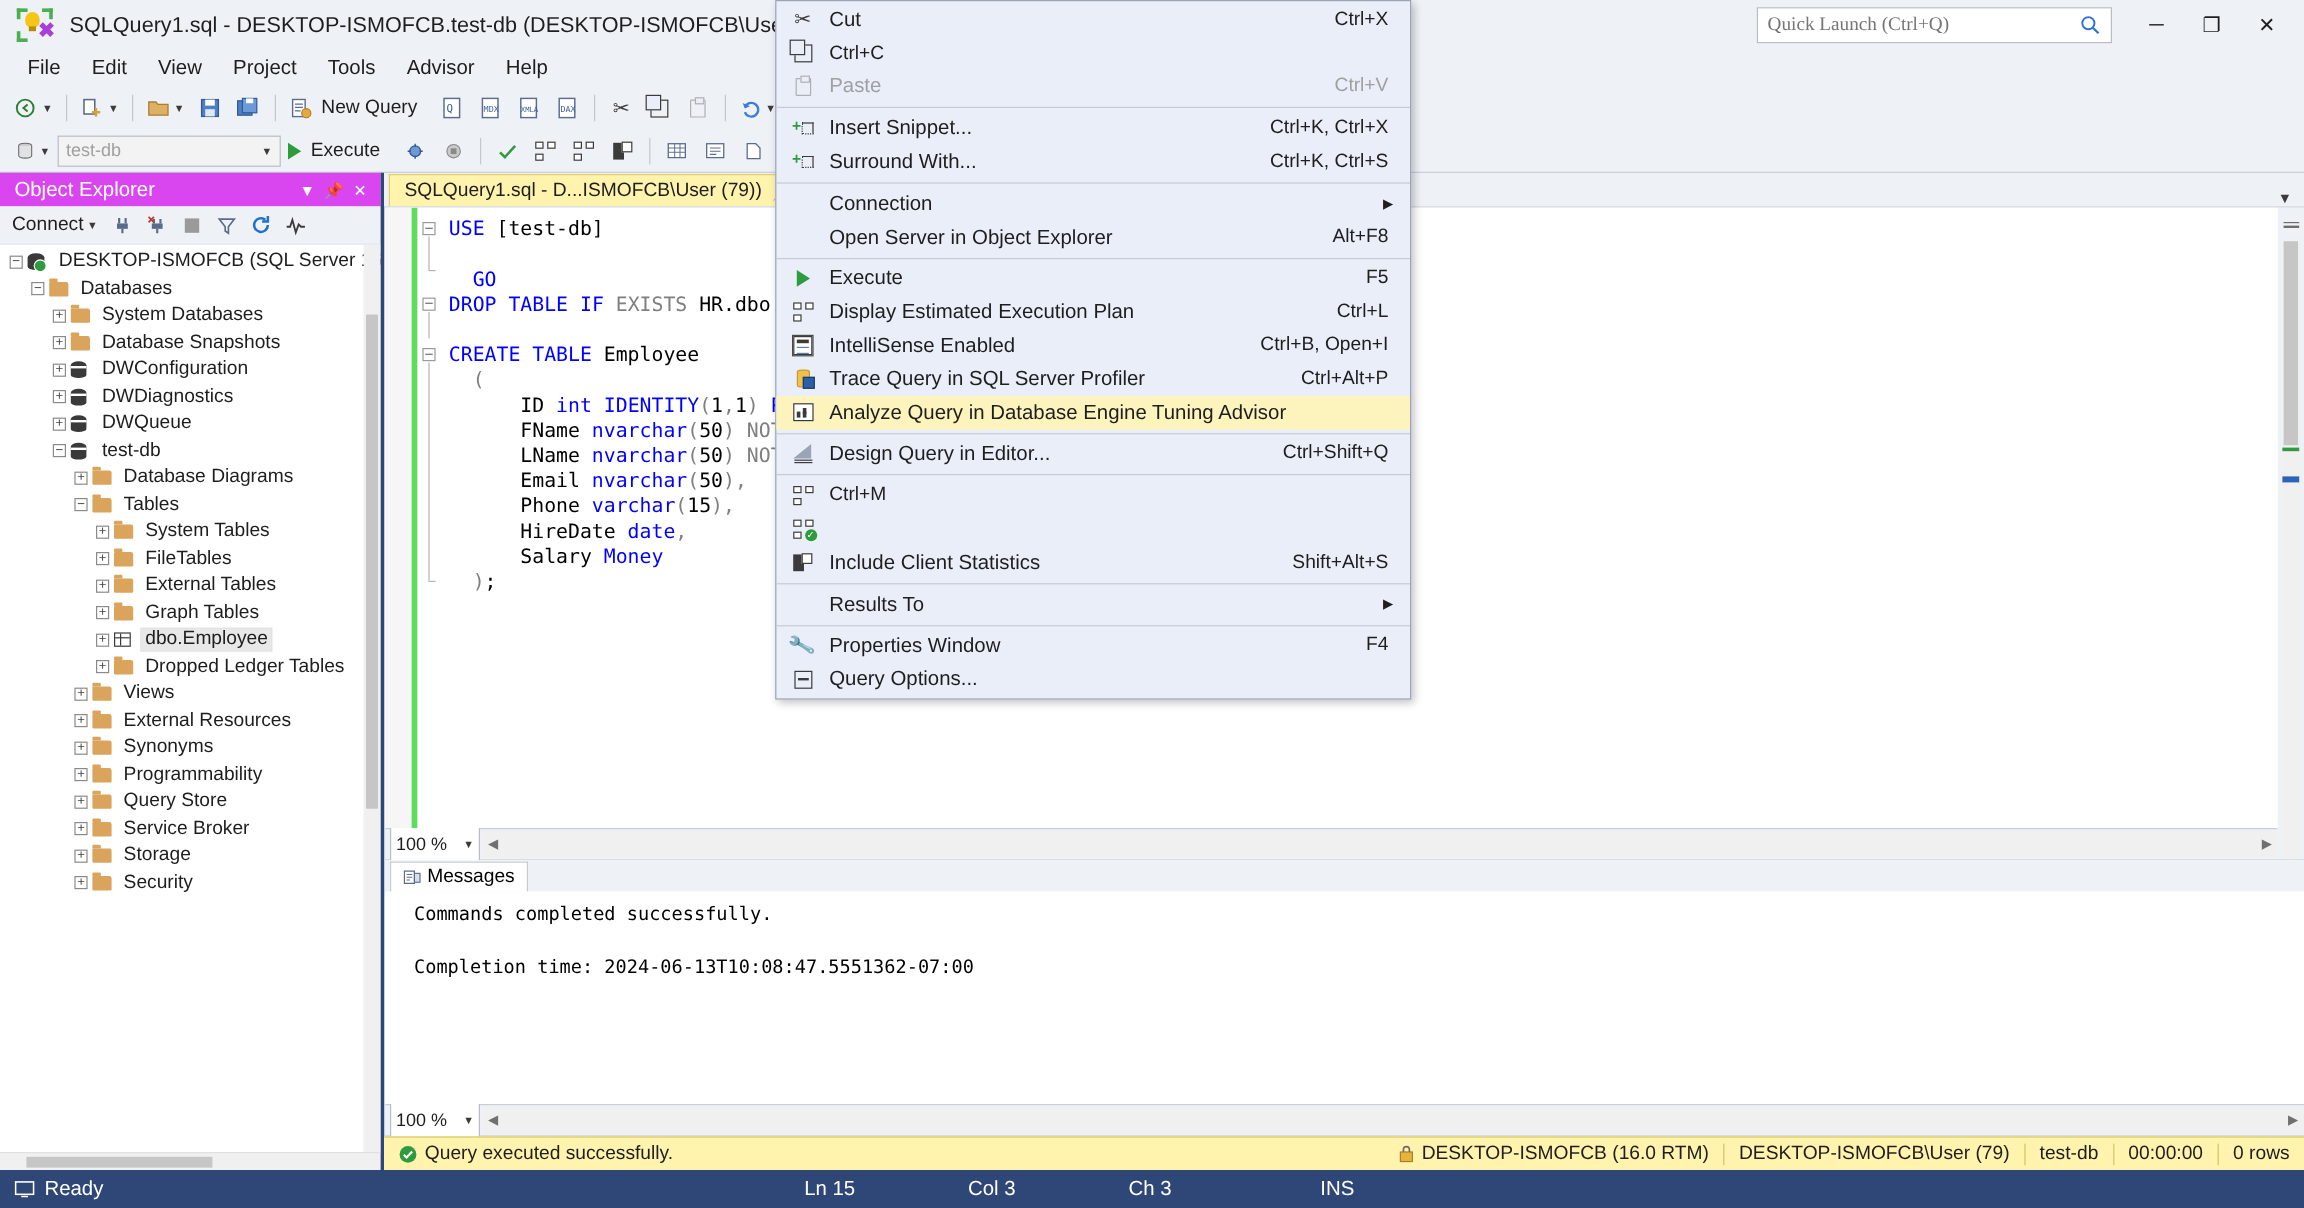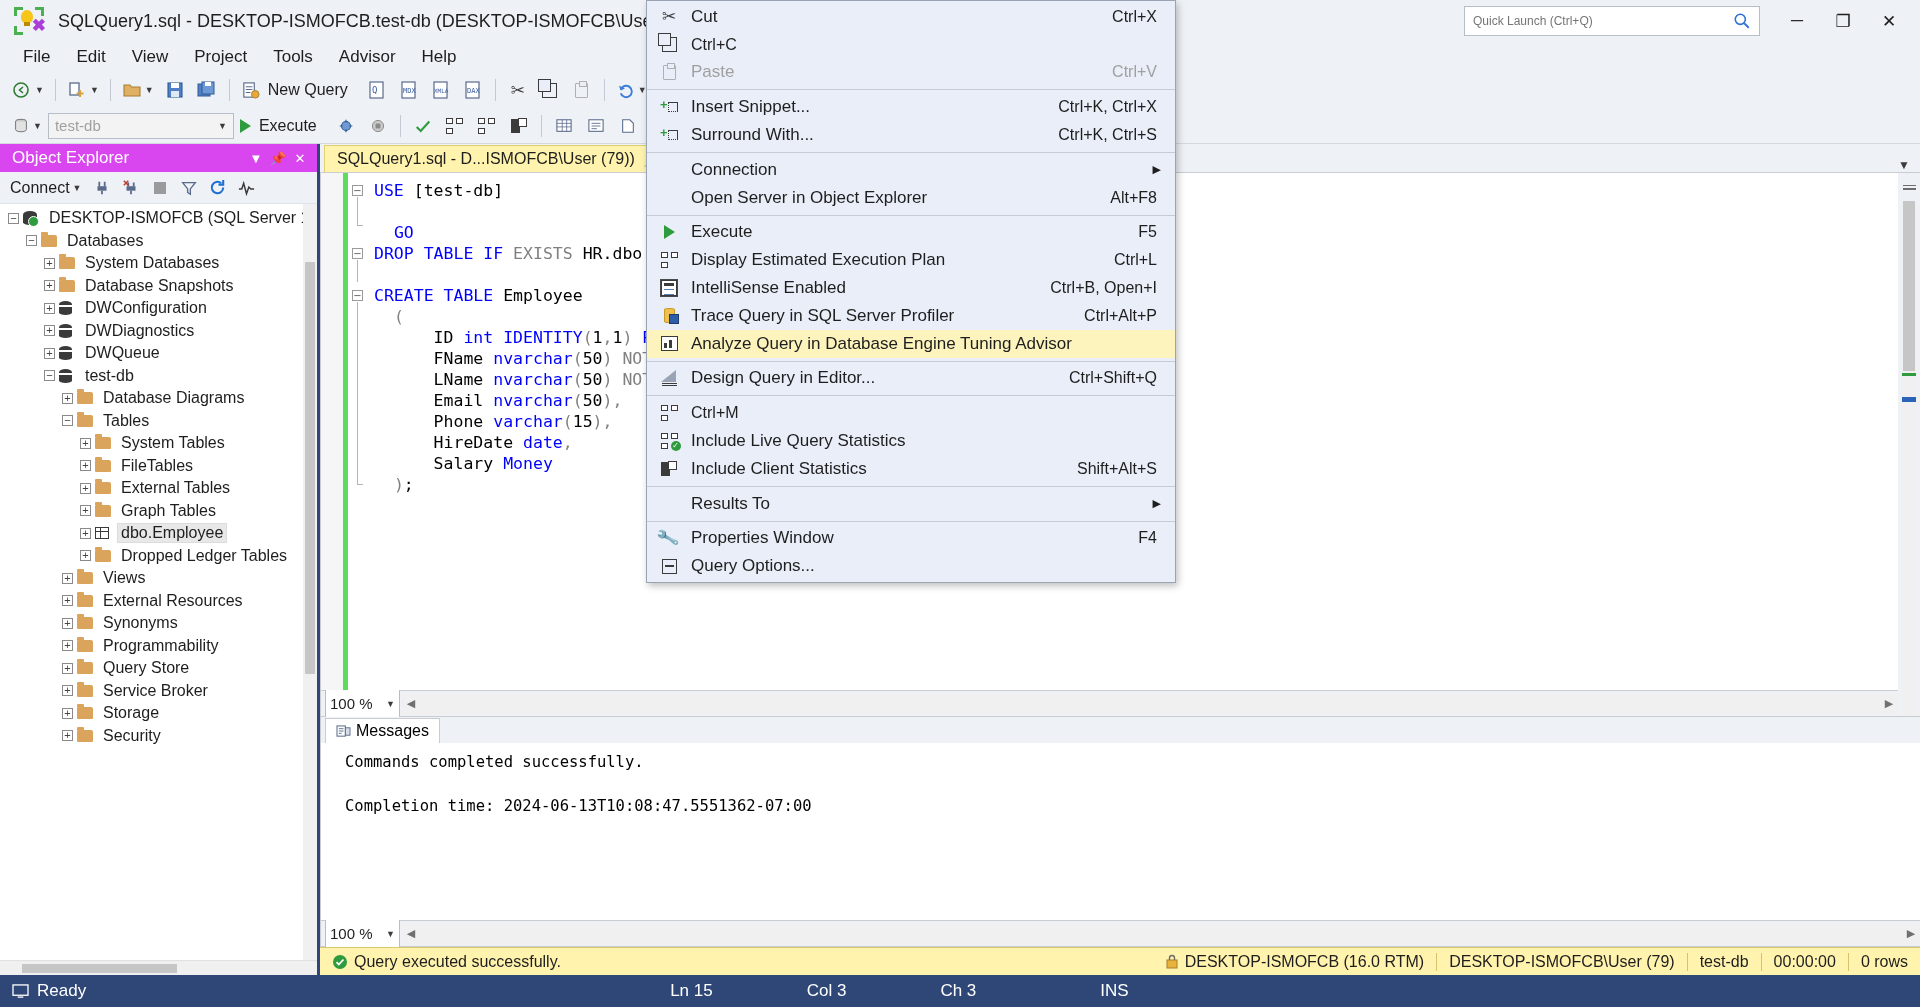--- a/index.html
+++ b/index.html
@@ -17,21 +17,21 @@
   .logo { width:34px; height:28px; margin-left:14px; margin-right:10px; position:relative; flex:none; }
   .logo .corner { position:absolute; width:9px; height:9px; border:3px solid #4caf50; }
   .logo .c1 { left:0; top:0; border-right:none; border-bottom:none; }
   .logo .c2 { right:4px; top:0; border-left:none; border-bottom:none; }
   .logo .c3 { left:0; bottom:0; border-right:none; border-top:none; }
   .logo .bulb { position:absolute; left:7px; top:3px; width:12px; height:13px; background:#f5c518; border-radius:50% 50% 40% 40%; }
   .logo .bulbstem { position:absolute; left:10px; top:15px; width:6px; height:4px; background:#b98b00; }
   .logo .x { position:absolute; right:2px; bottom:1px; color:#a93fd6; font-size:17px; font-weight:bold; line-height:1; }
   .title-text { font-size:18px; color:#1e1e1e; white-space:nowrap; }
   .quick-launch { position:absolute; right:160px; top:6px; width:296px; height:30px; background:#fff; border:1px solid #b8bec9; display:flex; align-items:center; padding:0 8px; }
-  .quick-launch input { border:none; outline:none; width:100%; font-size:12px; color:#6d6d6d; font-family:Liberation Sans, sans-serif; background:transparent; }
+  .quick-launch input { border:none; outline:none; width:100%; font-size:16px; color:#6d6d6d; font-family:Liberation Serif, serif; background:transparent; }
   .ql-icon { width:18px; height:18px; flex:none; }
   .winbtns { position:absolute; right:8px; top:0; height:42px; display:flex; align-items:center; }
   .winbtn { width:46px; height:42px; display:flex; align-items:center; justify-content:center; color:#1e1e1e; }
 
   
   .menubar { height:30px; display:flex; align-items:center; padding-left:10px; flex:none; background:#eef1f6; }
   .menubar .mi { padding:4px 13px; font-size:17px; color:#1e1e1e; cursor:default; }
 
   
   .toolbar { height:36px; display:flex; align-items:center; padding-left:8px; gap:2px; flex:none; background:#eef1f6; }
@@ -968,21 +968,20 @@
       </div>
       <div class="ctxitem">
         <span class="ctxicon">
           <span class="i-plan" style="position:relative">
             <i class="a"></i>
             <i class="b"></i>
             <i class="c"></i>
             <span class="check">✓</span>
           </span>
         </span>
-        <span class="ctxlabel">Include Live Query Statistics</span>
         <span class="ctxkey"></span>
       </div>
       <div class="ctxitem">
         <span class="ctxicon">
           <span class="i-clientstat">
             <span class="body"></span>
             <span class="chart"></span>
           </span>
         </span>
         <span class="ctxlabel">Include Client Statistics</span>

